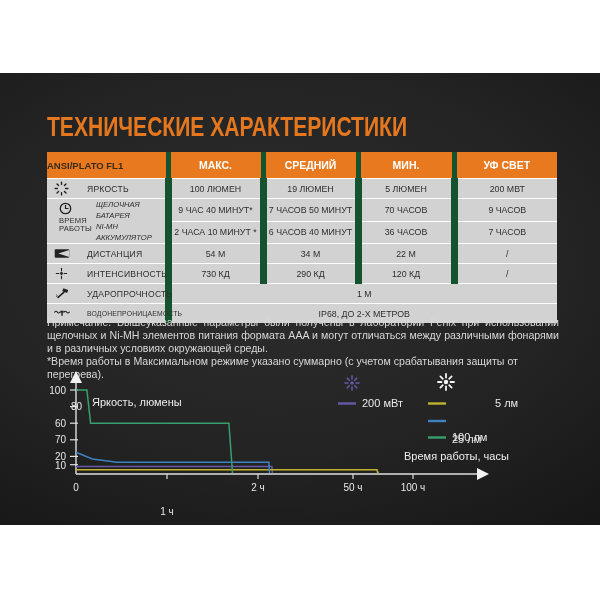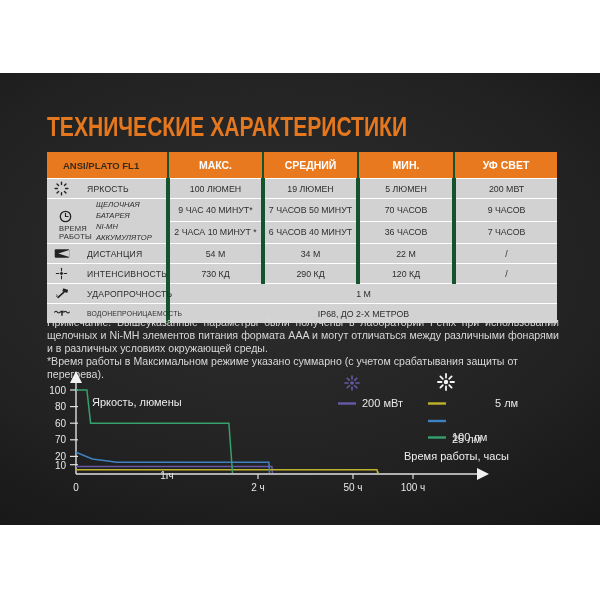--- a/index.html
+++ b/index.html
@@ -6,32 +6,32 @@
   .page{position:relative;width:600px;height:600px;background:#ffffff;overflow:hidden;
         font-family:"Liberation Sans","DejaVu Sans",sans-serif;}
   .panel{position:absolute;left:0;top:73px;width:600px;height:452px;
          background:radial-gradient(ellipse 560px 360px at 45% 42%, #2e2e2e 0%, #232323 55%, #141414 100%);}
   .title{position:absolute;left:47px;top:112px;margin:0;font-size:27px;font-weight:700;
          color:#e5781e;letter-spacing:0px;transform:scaleX(.78);transform-origin:left center;white-space:nowrap;}
   
   table.spec{position:absolute;left:47px;top:152px;width:510px;border-collapse:collapse;
              background:#d2d2d2;table-layout:fixed;}
   table.spec th{background:#e8791f;height:26px;font-size:10.5px;font-weight:700;color:#ffffff;
-                text-align:center;padding:0 2px;border-left:2px solid #14532d;border-bottom:1px solid #fff;}
-  table.spec th.first{color:#3a2a18;text-align:left;padding-left:16px;font-size:9.5px;border-left:none;}
+                text-align:center;padding:0 2px;border-left:5px solid #14532d;border-bottom:1px solid #fff;}
+  table.spec th.first{color:#3a2a18;text-align:left;padding-left:0;font-size:9.5px;border-left:none;}
   table.spec td{height:19px;font-size:8.8px;color:#2e2e2e;text-align:center;padding:0 2px;
-                border-left:4px solid #14532d;}
+                border-left:7px solid #14532d;}
   table.spec tbody tr+tr td{border-top:1px solid #fff;}
   table.spec td.lbl{border-left:none;text-align:left;padding-left:6px;}
   .lblflex{display:flex;align-items:center;gap:17px;}
   .lbltext{font-size:8.6px;letter-spacing:.2px;}
   .lbltext.small{font-size:6.8px;}
   .ic{display:inline-flex;width:17px;justify-content:center;flex:0 0 17px;}
   .rt{display:flex;align-items:stretch;gap:4px;padding-left:6px;}
-  .rt-left{display:flex;flex-direction:column;align-items:flex-start;justify-content:flex-end;
+  .rt-left{display:flex;flex-direction:column;align-items:flex-start;justify-content:flex-start;
            padding:3px 0 2px 0;width:38px;}
   .rt-left .lbltext{line-height:8px;}
   .rt-right{display:flex;flex-direction:column;justify-content:space-around;font-size:7.6px;line-height:11px;font-style:italic;}
   
   .note{position:absolute;left:47px;top:316px;width:512px;color:#d8d8d8;font-size:10.6px;line-height:13px;}
   .note p{margin:0;}
   .note .just{text-align:justify;}
   
   .chart-svg{position:absolute;left:0;top:0;width:600px;height:600px;pointer-events:none;}
   .ct{position:absolute;color:#e8e8e8;font-size:10px;}
@@ -256,28 +256,28 @@
       <line x1="451.6" y1="376.4" x2="449.2" y2="378.8"></line>
         <line x1="442.8" y1="385.2" x2="440.4" y2="387.6"></line>
       <circle cx="446" cy="382" r="2.2" fill="#f5f5f5" stroke="none"></circle>
     </g>
   </svg>
 
   <div class="ct axis-label" style="left:92px;top:396px;position:absolute;">Яркость, люмены</div>
   <div class="ct axis-label" style="left:404px;top:450px;position:absolute;">Время работы, часы</div>
 
   <div class="ct ytick" style="left:28px;top:384.5px;">100</div>
-  <div class="ct ytick" style="left:28px;top:401px;">80</div>
+  <div class="ct ytick" style="left:44px;top:401px;">80</div>
   <div class="ct ytick" style="left:28px;top:417.7px;">60</div>
   <div class="ct ytick" style="left:28px;top:434.3px;">70</div>
   <div class="ct ytick" style="left:28px;top:450.9px;">20</div>
   <div class="ct ytick" style="left:28px;top:459.5px;">10</div>
 
   <div class="ct xtick" style="left:56px;width:40px;top:482px;">0</div>
-  <div class="ct xtick" style="left:147px;width:40px;top:470px;">1 ч</div>
+  <div class="ct xtick" style="left:147px;width:40px;top:506px;">1 ч</div>
   <div class="ct xtick" style="left:238px;width:40px;top:482px;">2 ч</div>
   <div class="ct xtick" style="left:333px;width:40px;top:482px;">50 ч</div>
   <div class="ct xtick" style="left:391px;width:44px;top:482px;">100 ч</div>
 
   <div class="ct legend-label" style="left:362px;top:397px;">200 мВт</div>
   <div class="ct legend-label" style="left:452px;top:397px;padding-left:43px;">5 лм</div>
   <div class="ct legend-label" style="left:452px;top:414.5px;margin-top:18px;">25 лм</div>
   <div class="ct legend-label" style="left:452px;top:431px;">100 лм</div>
 </div>
 

